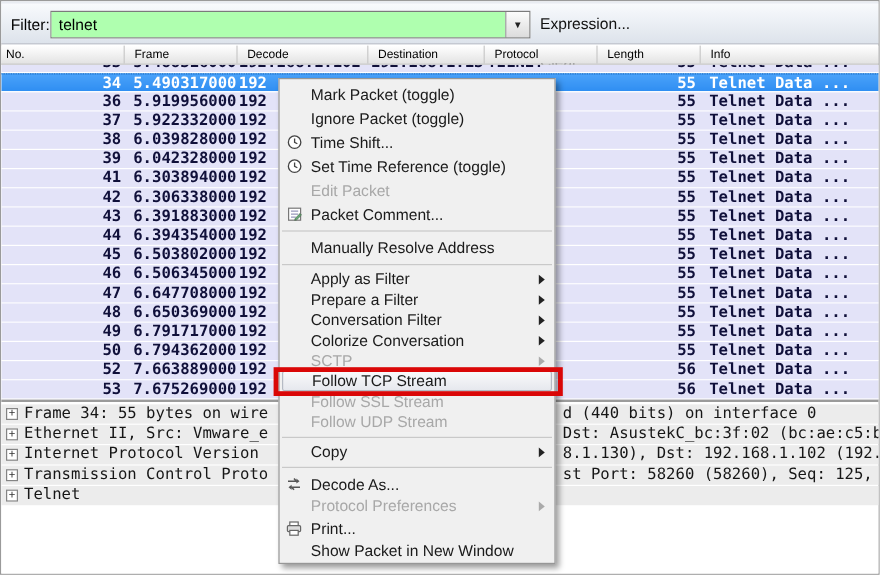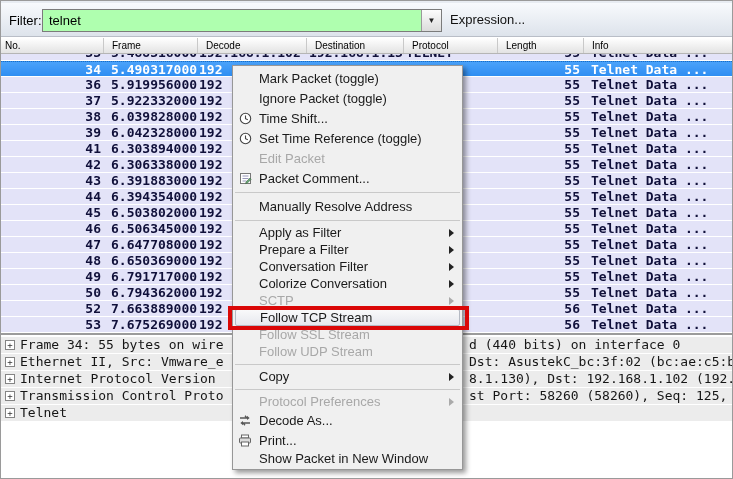--- a/index.html
+++ b/index.html
@@ -421,34 +421,34 @@
     </div>
     <div class="menu-item disabled">
       <span>Follow UDP Stream</span>
     </div>
     <div class="menu-sep"></div>
     <div class="menu-item">
       <span>Copy</span>
       <span class="mi-arrow"></span>
     </div>
     <div class="menu-sep"></div>
-    <div class="menu-item disabled">
-      <span>Protocol Preferences</span>
-      <span class="mi-arrow"></span>
-    </div>
     <div class="menu-item tall">
       <span class="mi-icon">
         <svg width="14" height="13" viewBox="0 0 14 13">
           <path d="M2 4h7l-2-2.2M12 9H5l2 2.2" fill="none" stroke="#555" stroke-width="1.3"></path>
           <path d="M9 1.8l2.6 2.2L9 6z" fill="#555"></path>
           <path d="M5 11.2L2.4 9 5 7z" fill="#555"></path>
         </svg>
       </span>
       <span>Decode As...</span>
     </div>
+    <div class="menu-item disabled">
+      <span>Protocol Preferences</span>
+      <span class="mi-arrow"></span>
+    </div>
     <div class="menu-item tall">
       <span class="mi-icon">
         <svg width="14" height="13" viewBox="0 0 14 13">
           <rect x="3.5" y="1" width="7" height="3" fill="#fff" stroke="#666" stroke-width="1"></rect>
           <rect x="1.5" y="4" width="11" height="5" rx="1" fill="#dcdcdc" stroke="#666" stroke-width="1"></rect>
           <rect x="3.5" y="8" width="7" height="4" fill="#fff" stroke="#666" stroke-width="1"></rect>
         </svg>
       </span>
       <span>Print...</span>
     </div>

